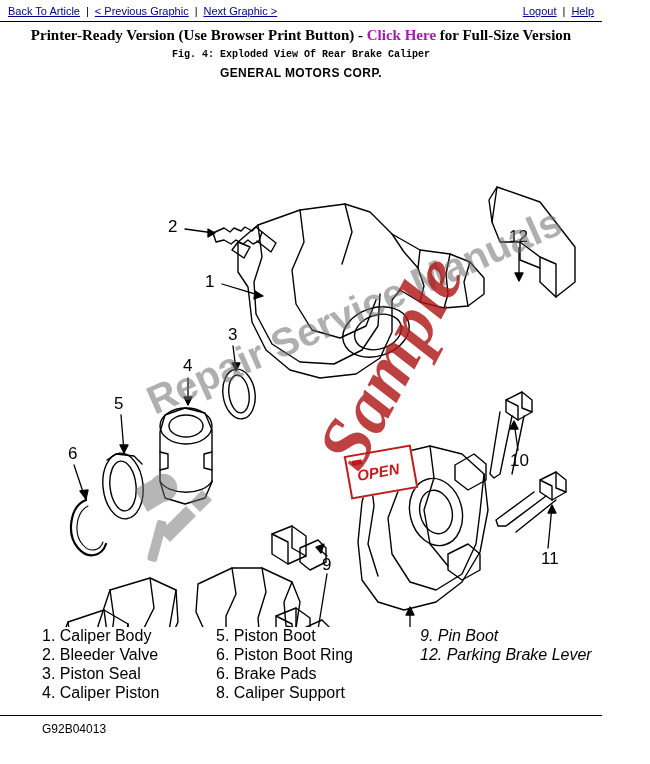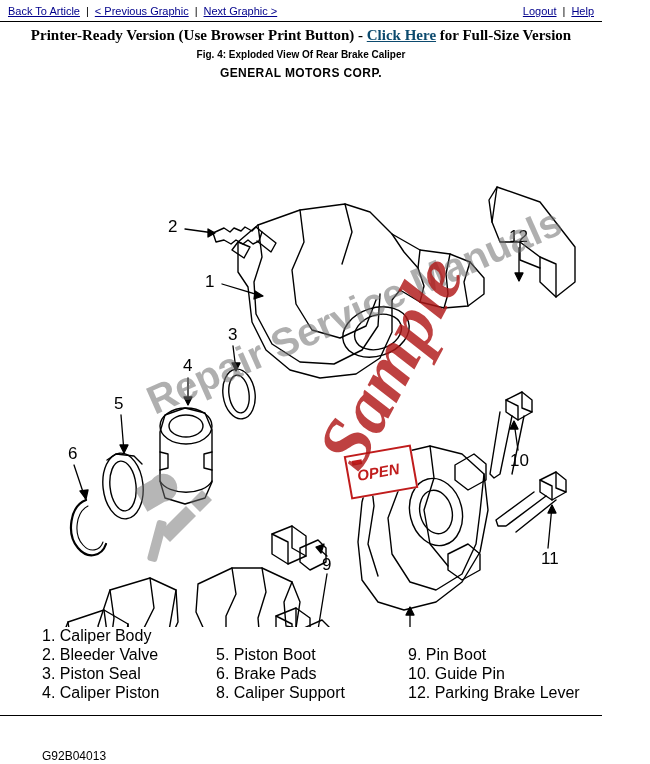--- a/index.html
+++ b/index.html
@@ -58,26 +58,25 @@
     text-align: center;
     padding-top: 5px;
   }
   .printer-line {
     font-family: "Liberation Serif", serif;
     font-size: 15px;
     font-weight: bold;
     letter-spacing: 0;
   }
   .printer-line .click-here {
-    color: #0c4a6e;
-    text-decoration: underline;
+    color: #a21caf;
     cursor: pointer;
   }
   .fig-line {
-    font-family: Liberation Sans, sans-serif;
+    font-family: Liberation Mono, monospace;
     font-size: 10px;
     font-weight: bold;
     margin-top: 5px;
   }
   .corp-line {
     font-family: "Liberation Sans", sans-serif;
     font-size: 12px;
     font-weight: bold;
     letter-spacing: 0.4px;
     margin-top: 6px;
@@ -164,42 +163,40 @@
     width: 650px;
     padding: 0 0 0 0;
     box-sizing: border-box;
   }
   .legend-cols {
     display: flex;
     justify-content: flex-start;
     font-family: "Liberation Sans", sans-serif;
     font-size: 16px;
     line-height: 1.18;
-    align-items: flex-end;
   }
   .legend-col {
     padding: 0 0 0 0;
   }
   .legend-col.c1 { margin-left: 42px; width: 170px; }
   .legend-col.c2 { margin-left: 4px;  width: 192px; }
-  .legend-col.c3 { width: 210px; }
+  .legend-col.c3 { margin-left: 12px; width: 210px; font-style: italic; }
   .legend-item {
     white-space: nowrap;
   }
 
   
   .footer-rule {
     border-top: 1px solid #000;
     margin-top: 12px;
   }
   .footer-code {
     font-family: "Liberation Sans", sans-serif;
     font-size: 12px;
     padding: 6px 0 0 42px;
-    margin-top: 27px;
   }
 </style>
 </head>
 <body>
 
 <div class="page">
 
   <div class="navbar">
     <div class="nav-left">
       <span class="nav-link">Back To Article</span>
@@ -403,26 +400,26 @@
   <div class="legend">
     <div class="legend-cols">
       <div class="legend-col c1">
         <div class="legend-item">1. Caliper Body</div>
         <div class="legend-item">2. Bleeder Valve</div>
         <div class="legend-item">3. Piston Seal</div>
         <div class="legend-item">4. Caliper Piston</div>
       </div>
       <div class="legend-col c2">
         <div class="legend-item">5. Piston Boot</div>
+        <div class="legend-item">6. Piston Boot Ring</div>
         <div class="legend-item">6. Brake Pads</div>
         <div class="legend-item">8. Caliper Support</div>
       </div>
       <div class="legend-col c3">
         <div class="legend-item">9. Pin Boot</div>
-        <div class="legend-item">10. Guide Pin</div>
         <div class="legend-item">12. Parking Brake Lever</div>
       </div>
     </div>
   </div>
 
   <div class="footer-rule"></div>
   <div class="footer-code">G92B04013</div>
 
 </div>
 

